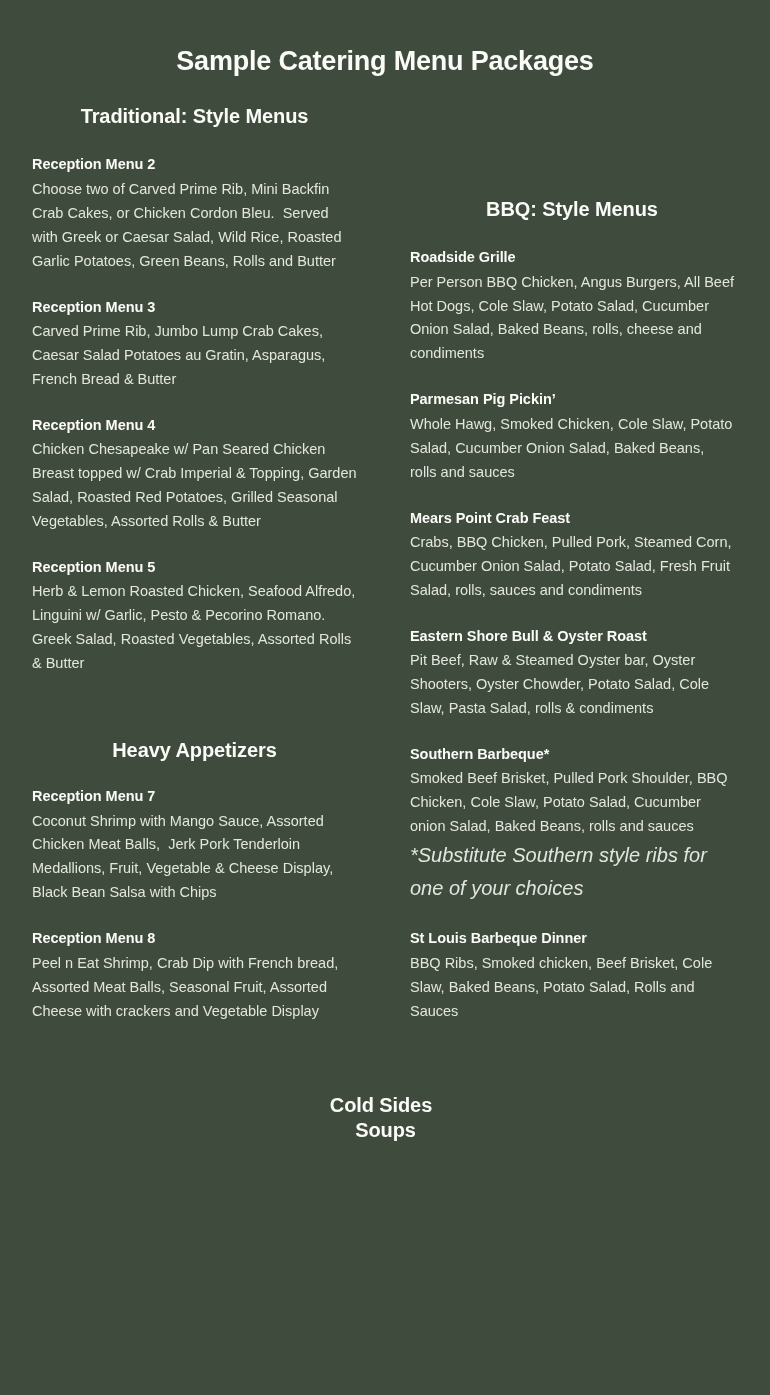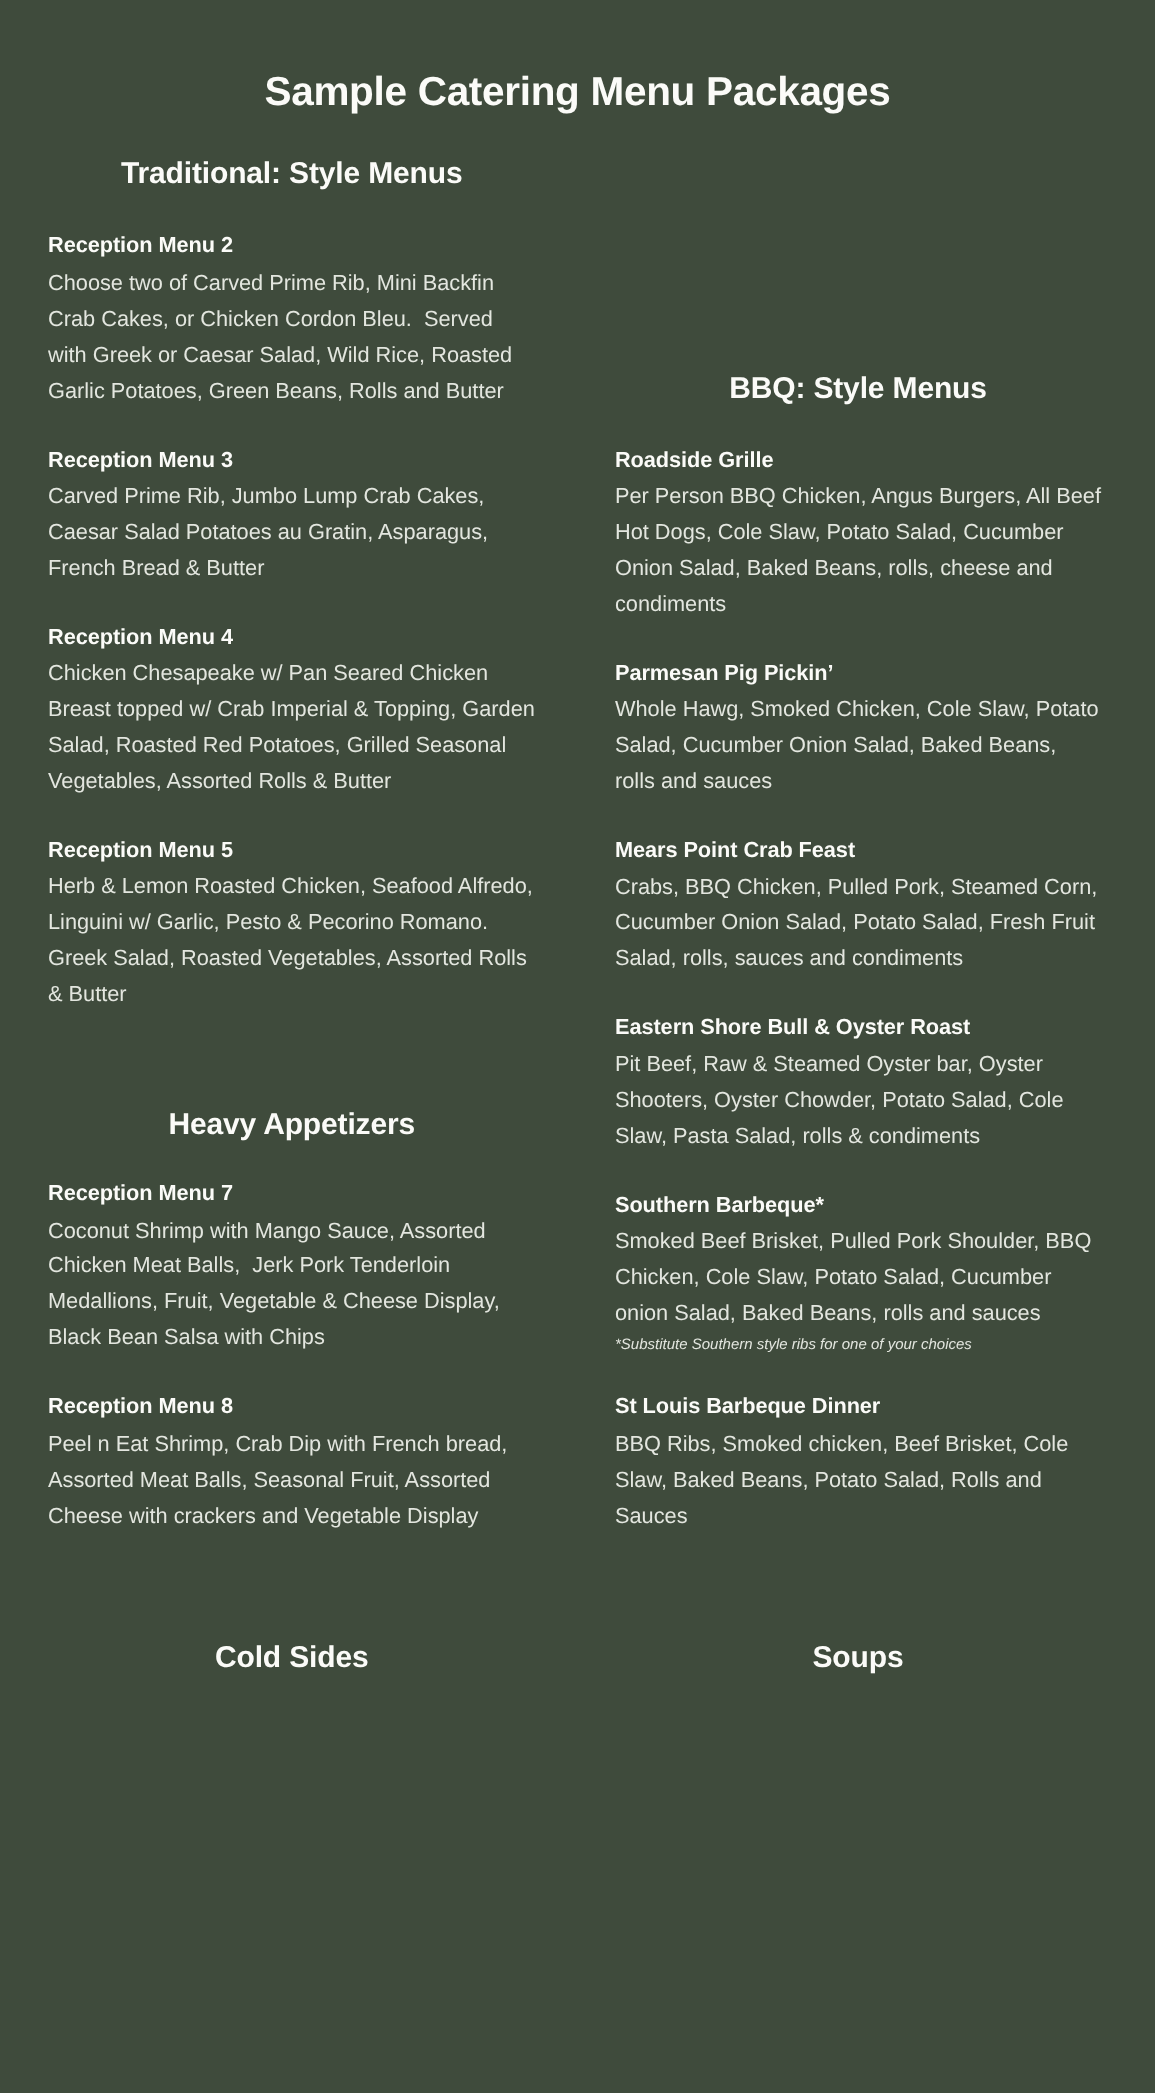--- a/index.html
+++ b/index.html
@@ -85,31 +85,31 @@
   .entry-desc {
     color: #e3e6df;
     font-size: 14.5px;
     font-weight: normal;
     line-height: 1.65;
     margin: 0;
     white-space: pre-wrap;
   }
   .entry-note {
     color: #e3e6df;
-    font-size: 10px;
+    font-size: 20px;
     font-style: italic;
     line-height: 1.65;
     margin: 0;
     white-space: pre-wrap;
   }
 
   
   .bottom {
     display: flex;
-    flex-direction: row;
+    flex-direction: column;
     align-items: center;
     margin-top: 70px;
   }
   .bottom .col-left,
   .bottom .col-right {
     padding-top: 0;
   }
   .bottom-heading {
     text-align: center;
     color: #fbfbf8;

